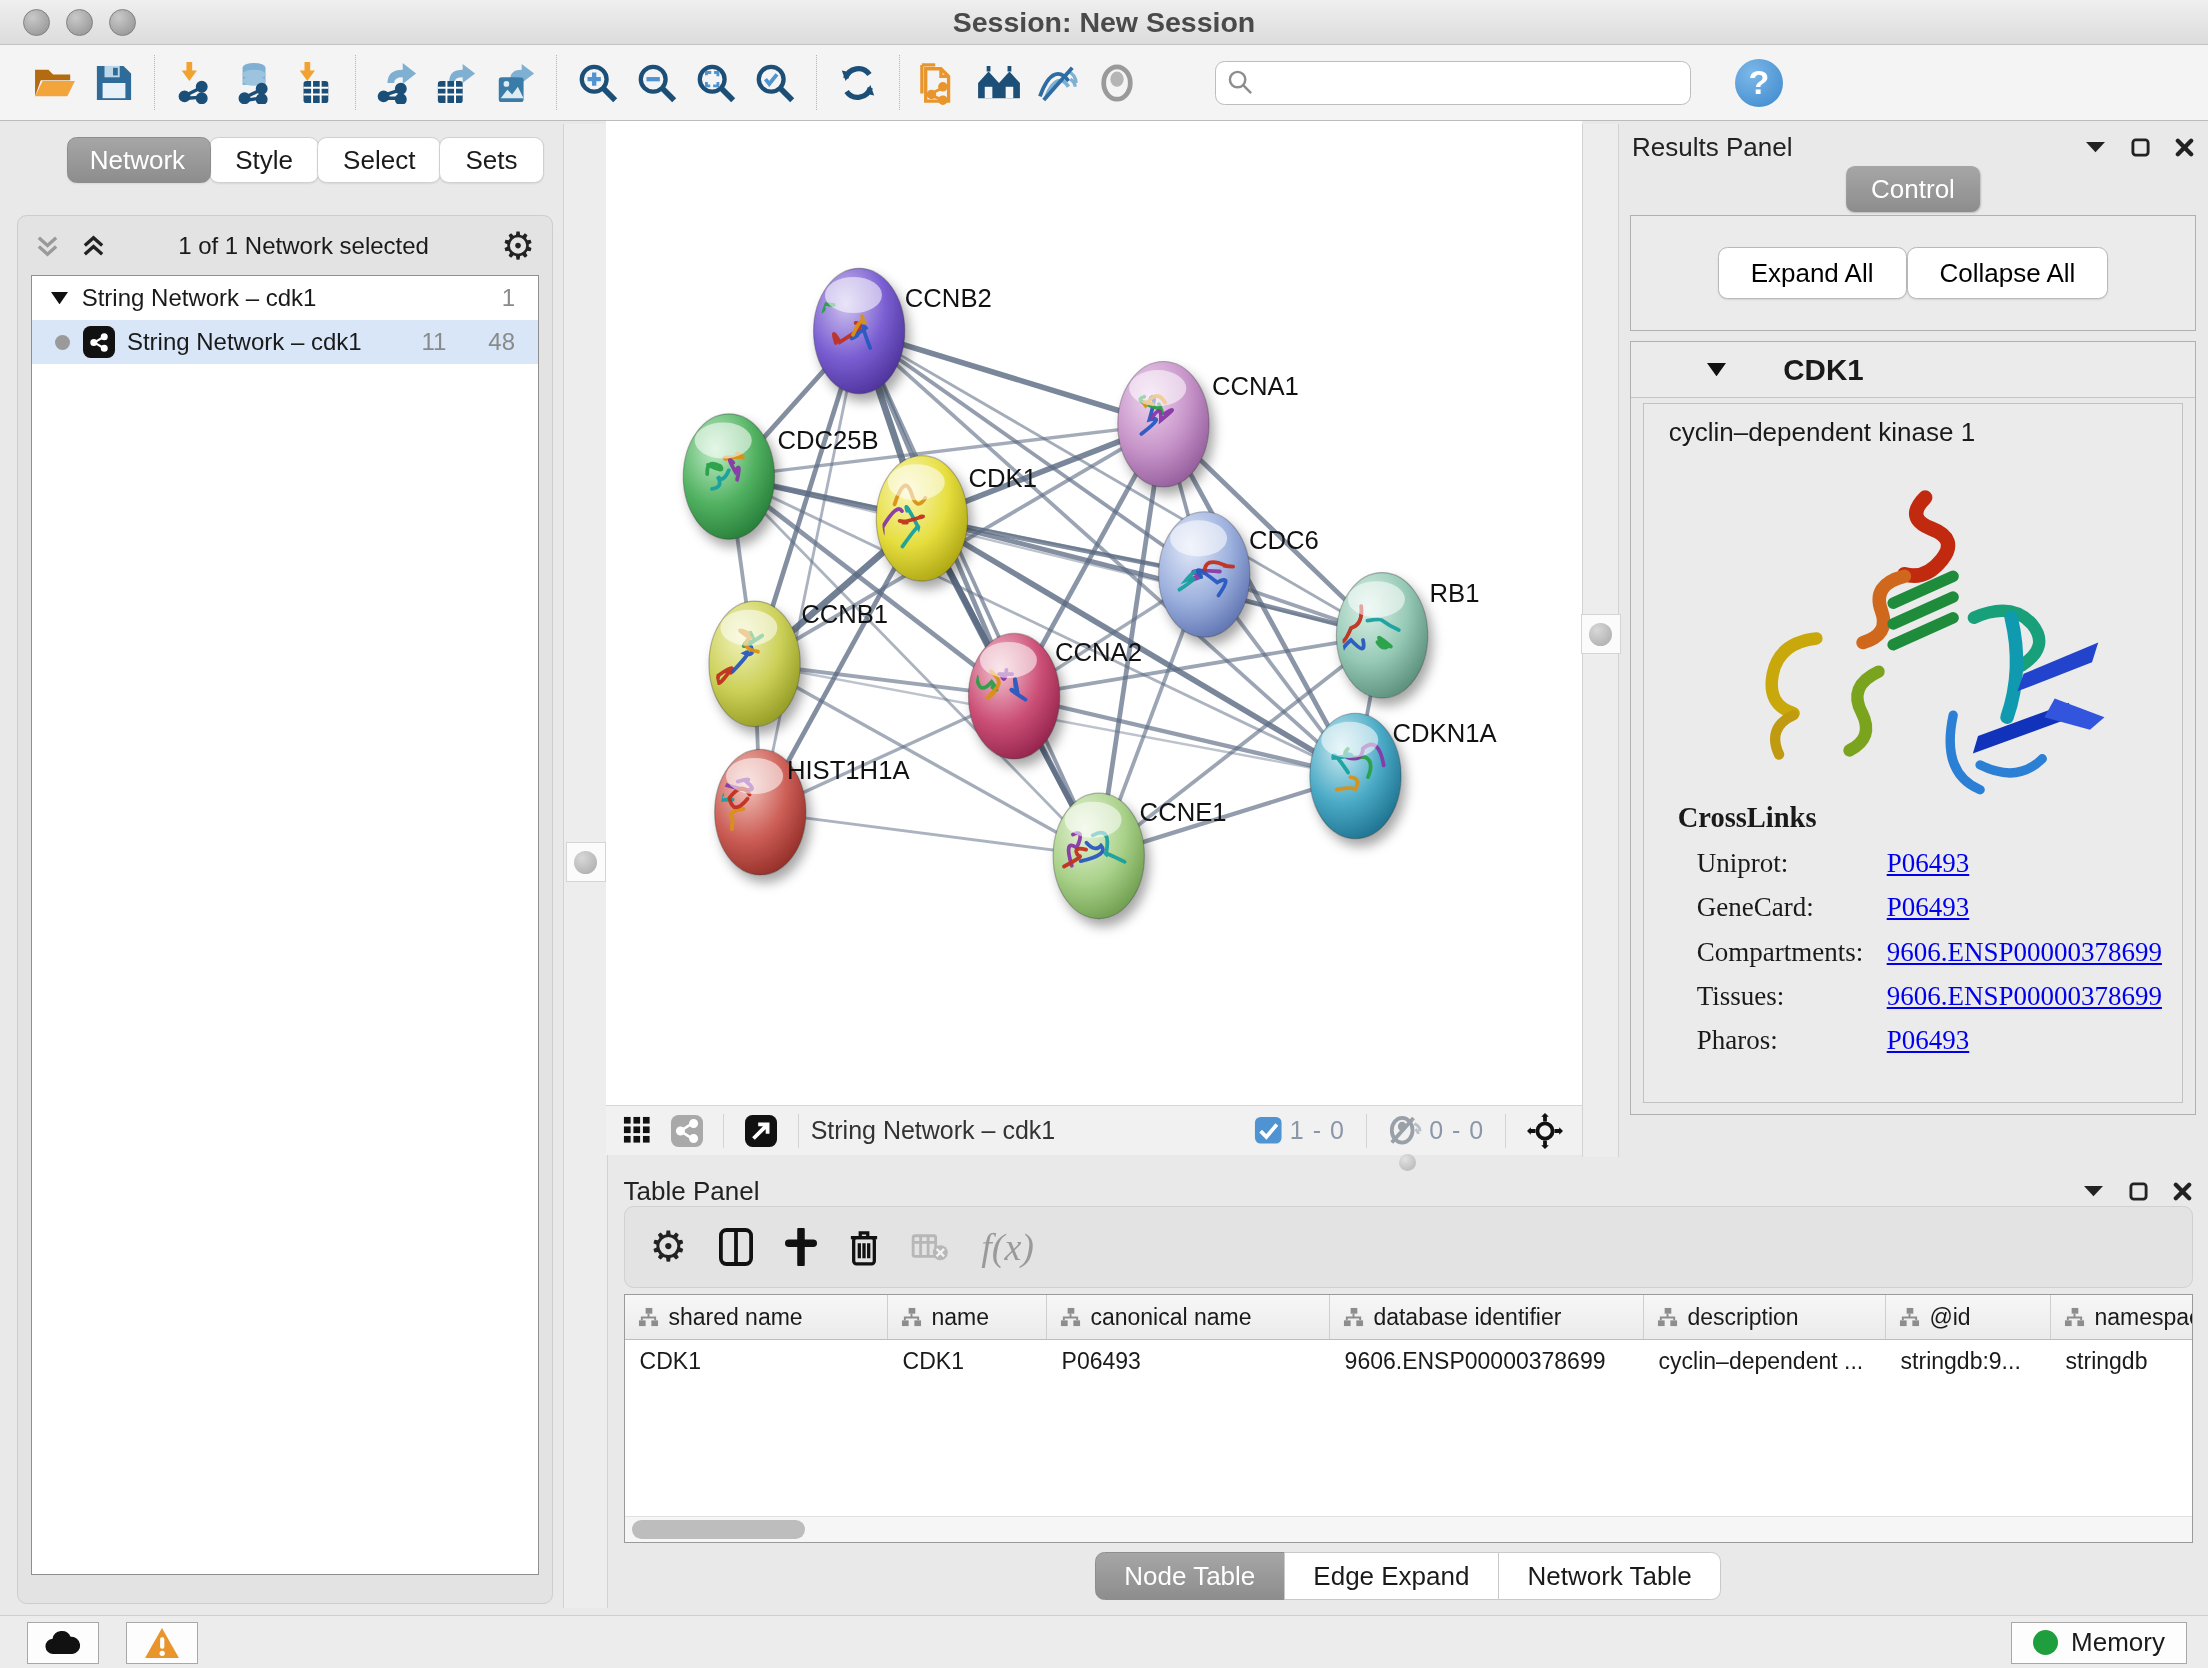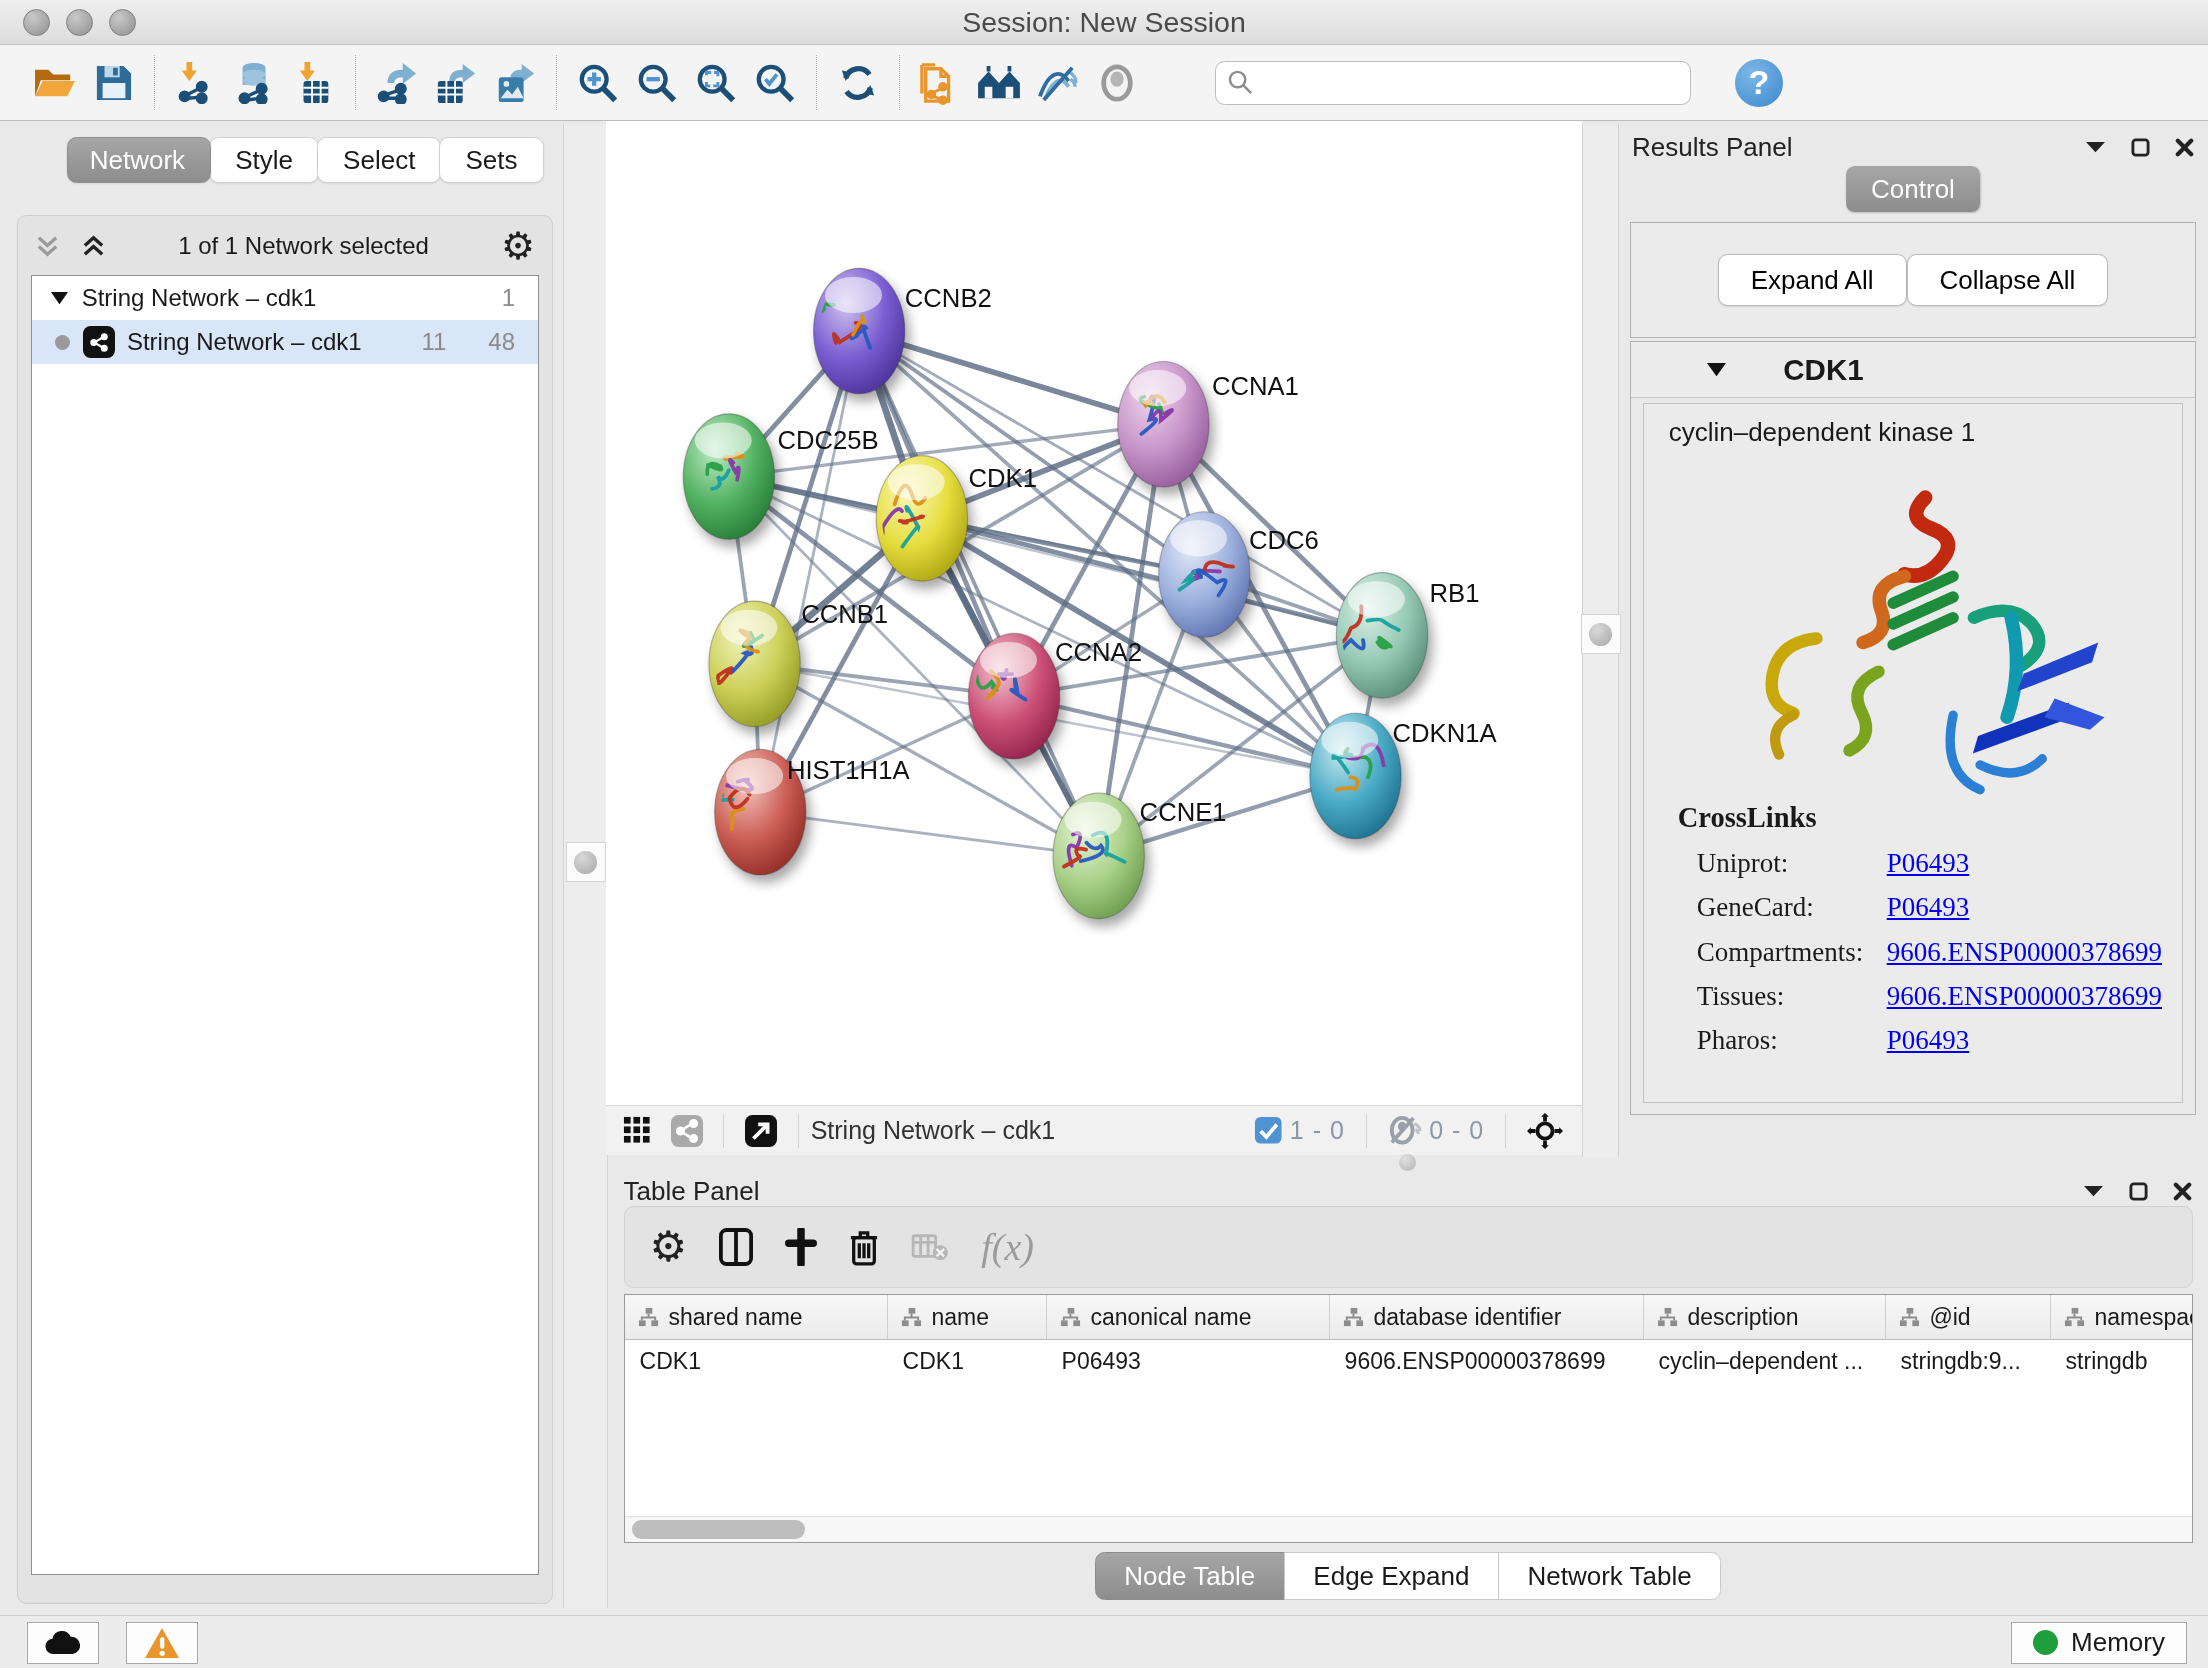--- a/index.html
+++ b/index.html
@@ -5,21 +5,21 @@
   html,body{margin:0;padding:0;}
   body{
     width:2208px;height:1668px;position:relative;overflow:hidden;
     background:#e9e9e9;font-family:"Liberation Sans",sans-serif;color:#1a1a1a;
     -webkit-font-smoothing:antialiased;
   }
   .abs{position:absolute;}
   
   .titlebar{left:0;top:0;width:2208px;height:44px;
     background:linear-gradient(#efefef,#dcdcdc);border-bottom:1px solid #c3c3c3;
-    display:flex;align-items:center;}
+    display:flex;align-items:center;font-weight:bold;}
   .traffic{width:25px;height:25px;border-radius:50%;
     background:radial-gradient(circle at 35% 30%,#c9c9c9,#8f8f8f);
     border:1px solid #7f7f7f;margin-left:16px;}
   .traffic:first-child{margin-left:23px;}
   .win-title{position:absolute;left:0;right:0;text-align:center;
     font-size:28.5px;color:#4a4a4a;}
   
   .toolbar{left:0;top:45px;width:2208px;height:76px;background:#f4f4f4;
     border-bottom:1.9px solid #bcbcbc;display:flex;align-items:center;padding:0 0 0 25px;box-sizing:border-box;}
   .tbtn{width:59px;height:61px;display:flex;align-items:center;justify-content:center;flex:0 0 auto;}
@@ -64,21 +64,21 @@
   .netfooter{left:606px;top:1105px;width:976px;height:49px;background:#f1f1f1;
     border-top:1px solid #d7d7d7;display:flex;align-items:center;font-size:25px;color:#333;}
   .fsep{width:0;height:34px;border-left:1px solid #d4d4d4;margin:0 11.4px;}
   .fico{display:flex;align-items:center;justify-content:center;padding:0 9.5px;}
   .fcount{color:#8a97a8;margin-left:7.6px;letter-spacing:1px;}
   
   .rpanel{left:1617px;top:124px;width:592px;height:1033px;}
   .rtab{position:absolute;top:42px;left:50%;transform:translateX(-50%);
     background:linear-gradient(#a6a6a6,#8d8d8d);color:#fff;font-size:26px;border-radius:8.6px;
     padding:7.6px 25px;box-shadow:0 1px 1.9px rgba(0,0,0,.2);}
-  .rbuttons{position:absolute;left:13.3px;right:13.3px;top:98px;height:114px;background:#ebebeb;
+  .rbuttons{position:absolute;left:13.3px;right:13.3px;top:91px;height:114px;background:#ebebeb;
     border:1px solid #b0b0b0;display:flex;align-items:center;justify-content:center;}
   .rbtn{background:#fff;border:1px solid #b9b9b9;border-radius:9.5px;font-size:26px;
     padding:9.5px 32px;box-shadow:0 1px 1.9px rgba(0,0,0,.1);}
   .rentry{position:absolute;left:13.3px;right:13.3px;top:217px;bottom:42px;border:1px solid #b0b0b0;background:#e9e9e9;}
   .rehead{height:55px;background:#ebebeb;border-bottom:1px solid #c5c5c5;display:flex;
     align-items:center;font-size:29.5px;font-weight:bold;}
   .rebody{position:absolute;left:11.4px;right:11.4px;top:61px;bottom:11.4px;border:1px solid #c2c2c2;
     background:#ebebeb;overflow:hidden;}
   .desc{font-size:26px;padding:13.3px 0 0 25px;}
   .xl{font-family:"Liberation Serif",serif;}

